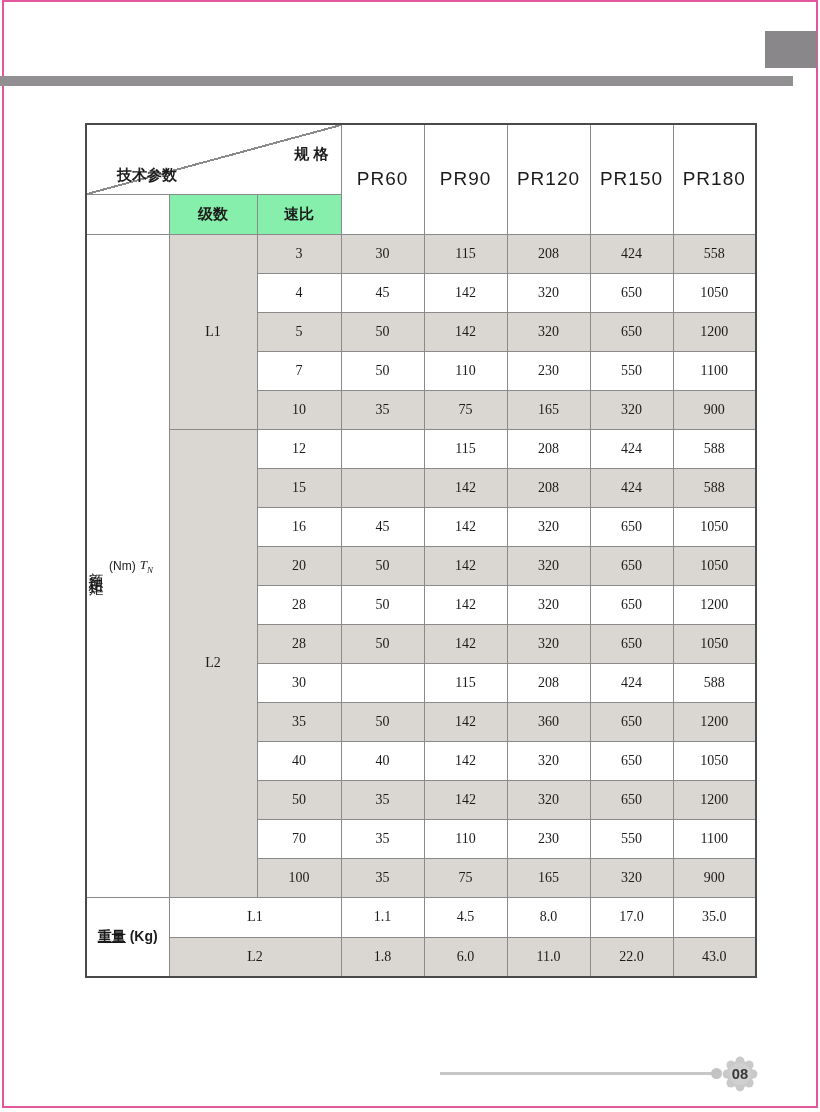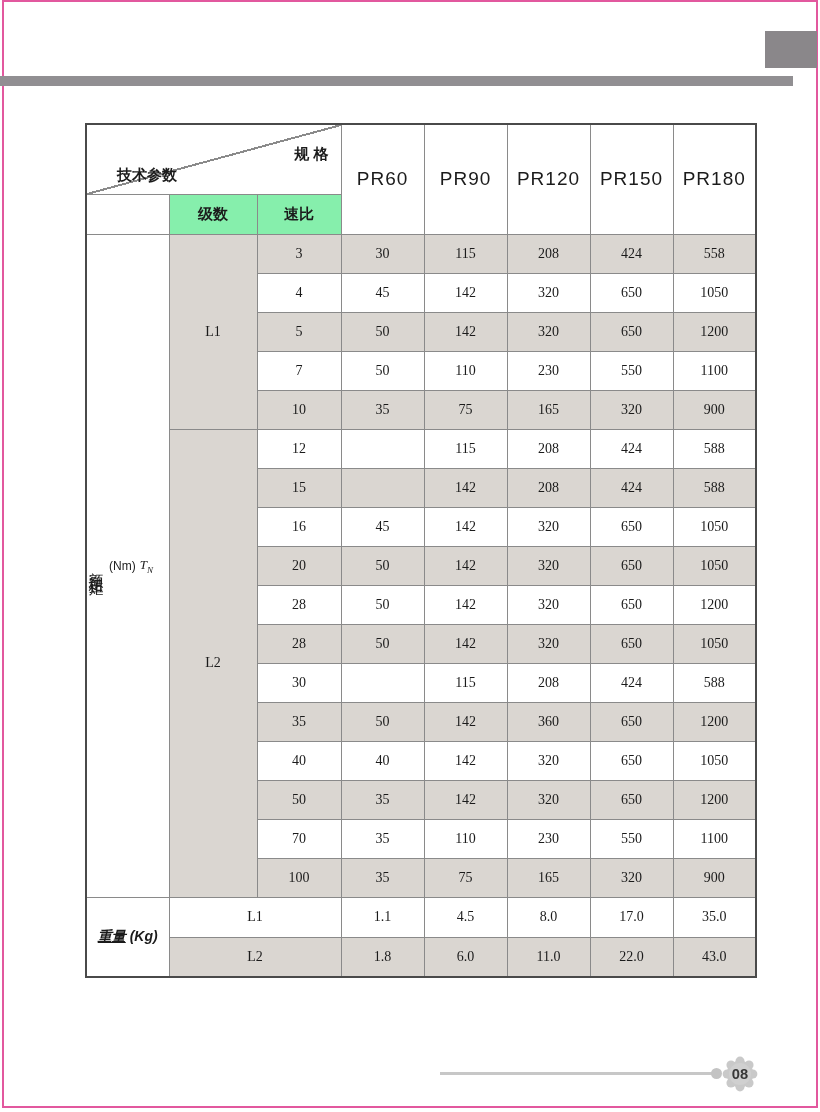--- a/index.html
+++ b/index.html
@@ -51,21 +51,21 @@
     writing-mode:vertical-lr; text-orientation:upright;
     font-size:15px; letter-spacing:3px; line-height:18px;
   }
   .unit { font-size:12px; }
   .tn { font-size:13px; font-family:"Liberation Serif", serif; font-style:italic; }
   .tn sub { font-size:9px; }
   td.stage { font-family:"Liberation Serif", serif; font-size:14px; }
   td.ratio, td.val, td.wval {
     font-family:"Liberation Serif", serif; font-size:14px;
   }
-  td.wlabel { background:#ffffff; font-size:14px; font-weight:bold;font-style:italic; }
+  td.wlabel { background:#ffffff; font-size:14px; font-weight:bold; }
   td.wlabel .u { text-decoration:underline; }
   td.wstage { font-family:"Liberation Serif", serif; font-size:14px; }
   .footer-line {
     position:absolute; left:440px; top:1072px; width:276px; height:3px;
     background:#c7c7c7;
   }
   .footer-dot {
     position:absolute; left:711px; top:1068px; width:11px; height:11px;
     border-radius:50%; background:#c3c3c3;
   }

